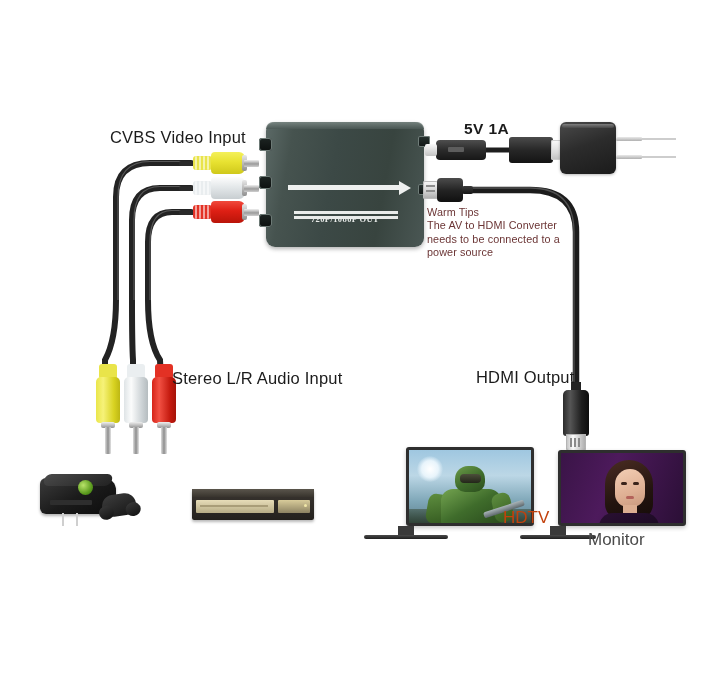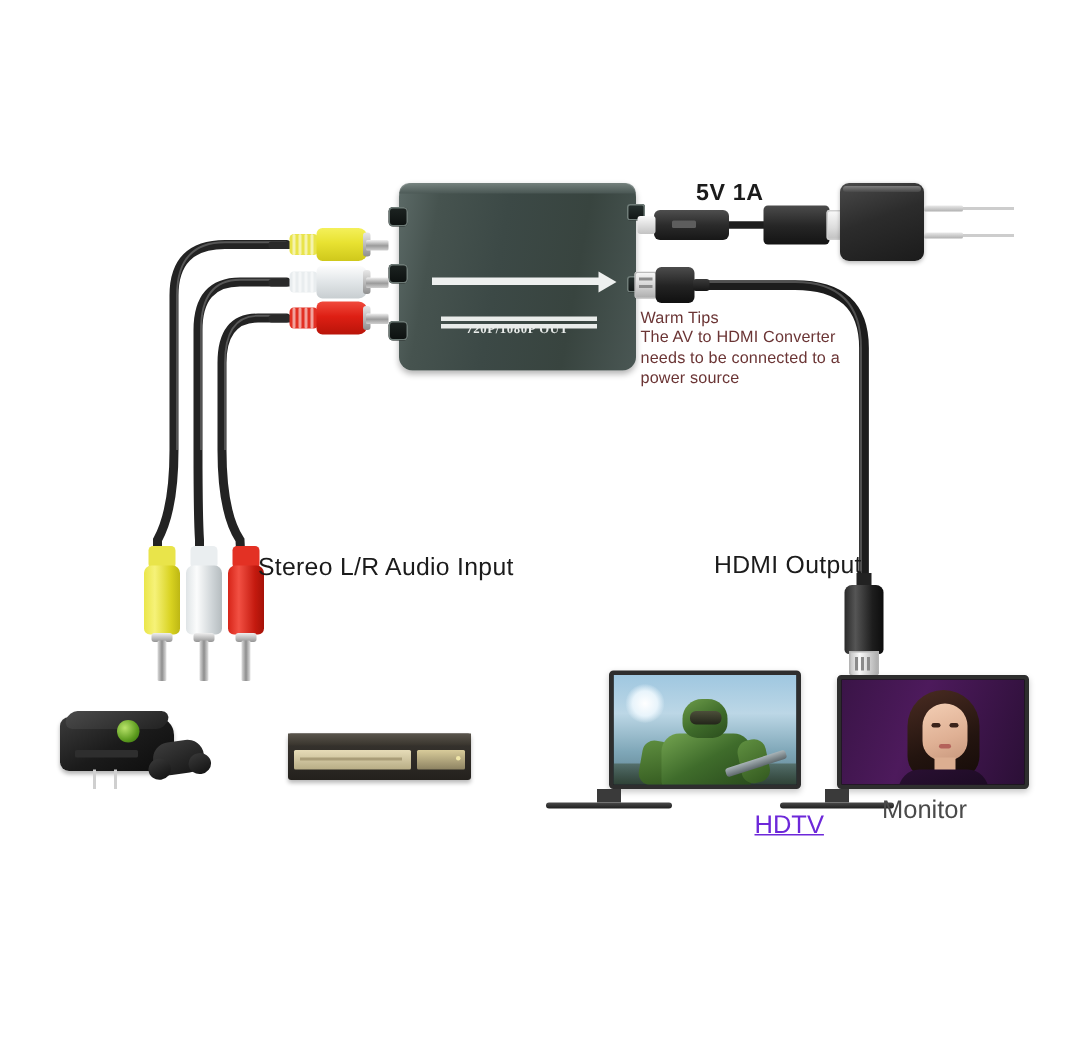--- a/index.html
+++ b/index.html
@@ -5,21 +5,21 @@
   html,body{margin:0;padding:0;background:#ffffff;}
   body{width:712px;height:700px;position:relative;overflow:hidden;
        font-family:"Liberation Sans",sans-serif;}
   #stage{position:absolute;left:0;top:0;width:712px;height:700px;background:#fff;}
 
   .lbl{position:absolute;color:#1b1b1b;white-space:nowrap;}
   .lbl-cvbs{left:110px;top:128px;font-size:16.5px;letter-spacing:.2px;}
   .lbl-stereo{left:172px;top:369px;font-size:16.5px;letter-spacing:.2px;}
   .lbl-5v{left:464px;top:120px;font-size:15.5px;font-weight:700;letter-spacing:.4px;}
   .lbl-hdmiout{left:476px;top:368px;font-size:16.5px;letter-spacing:.2px;}
-  .lbl-hdtv{left:503px;top:540px;font-size:17px;color:#6d28d9;text-decoration:underline;}
+  .lbl-hdtv{left:503px;top:508px;font-size:17px;color:#c2410c;}
   .lbl-monitor{left:588px;top:530px;font-size:17px;color:#4a4a4a;}
   .lbl-console{left:22px;top:530px;font-size:12.5px;color:#55544f;line-height:15px;}
   .lbl-dvd{left:191px;top:537px;font-size:12.5px;color:#55544f;}
 
   .tips{position:absolute;left:427px;top:206px;font-size:10.8px;color:#6b3535;
         line-height:13.4px;letter-spacing:.1px;}
 
   
   .conv{position:absolute;left:266px;top:122px;width:158px;height:125px;
         border-radius:9px;
@@ -369,20 +369,21 @@
   </div>
 
   <div class="dvd">
     <div class="dtop"></div>
     <div class="dface"></div>
     <div class="dslot"></div>
     <div class="dpanel"></div>
     <div class="dled"></div>
   </div>
 
+  <div class="lbl lbl-cvbs">CVBS Video Input</div>
   <div class="lbl lbl-stereo">Stereo L/R Audio Input</div>
   <div class="lbl lbl-5v">5V 1A</div>
   <div class="lbl lbl-hdmiout">HDMI Output</div>
   <div class="lbl lbl-hdtv">HDTV</div>
   <div class="lbl lbl-monitor">Monitor</div>
 
   <div class="tips">
     <div>Warm Tips</div>
     <div>The AV to HDMI Converter</div>
     <div>needs to be connected to a</div>

